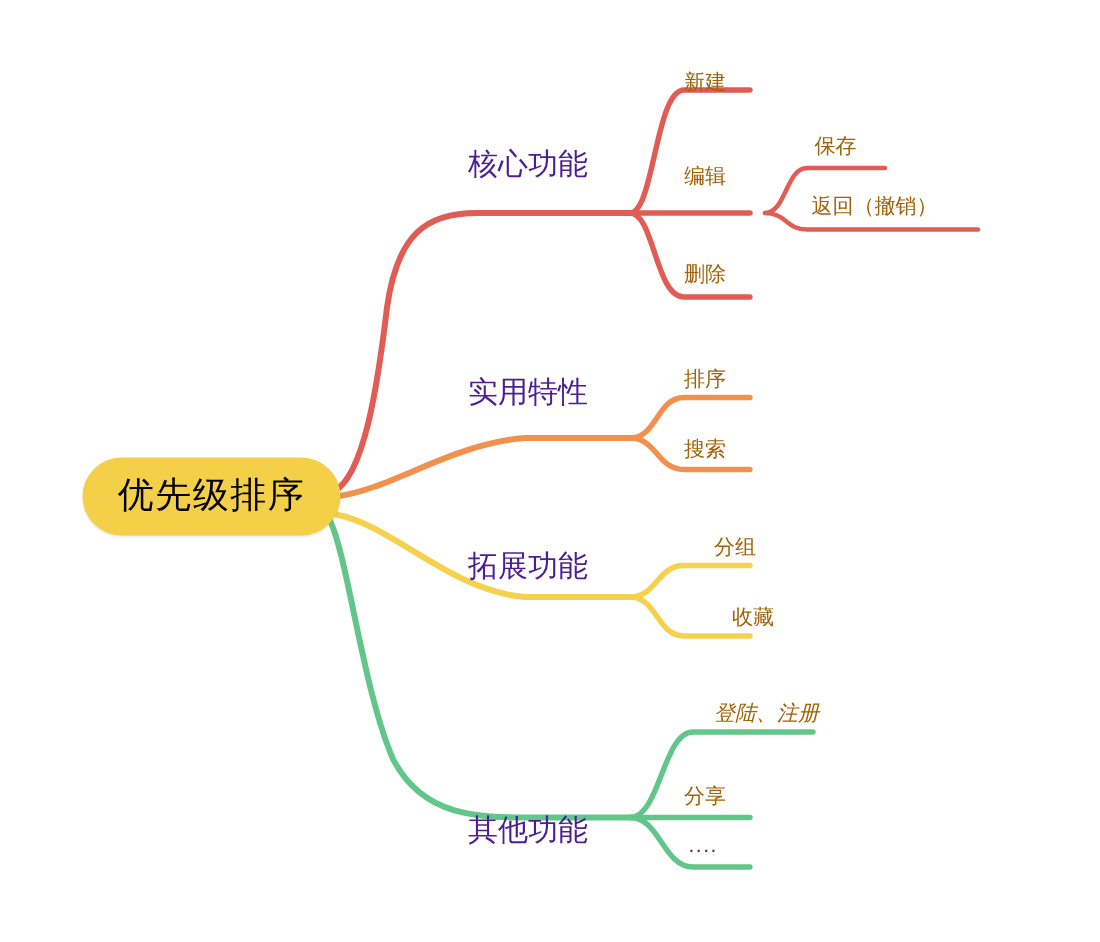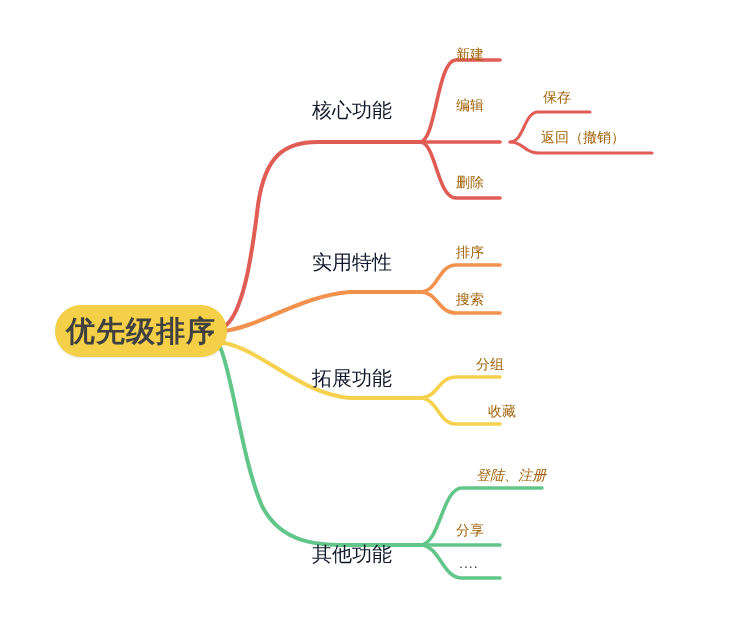--- a/index.html
+++ b/index.html
@@ -35,29 +35,29 @@
   .root-node {
     position: absolute;
     display: flex;
     align-items: center;
     justify-content: center;
     background: #F4CF48;
     border-radius: 26px;
     box-shadow: 0 1px 2px rgba(0,0,0,0.10);
   }
   .root-node .root-text {
-    font-size: 29px;
-    font-weight: bold;
-    color: #404040;
+    font-size: 24px;
+    font-weight: normal;
+    color: #000000;
     letter-spacing: 1px;
     line-height: 1;
   }
   .branch-label {
     font-size: 20px;
-    color: #0f172a;
+    color: #4c1d95;
   }
   .leaf-label {
     font-size: 14px;
     color: #a16207;
   }
   .leaf-label.dots {
     font-size: 14px;
     letter-spacing: 1px;
     color: #3a3a3a;
   }
@@ -105,21 +105,21 @@
   </svg>
 
   <div class="root-node" style="left:55px; top:305px; width:172px; height:52px;">
     <span class="root-text">优先级排序</span>
   </div>
 
   <div class="node-label branch-label" style="left:312px; top:100px;">核心功能</div>
 
   <div class="node-label leaf-label" style="left:456px; top:47px;">新建</div>
 
-  <div class="node-label leaf-label" style="left:456px; top:98px;">编辑</div>
+  <div class="node-label leaf-label" style="left:456px; top:110px;">编辑</div>
 
   <div class="node-label leaf-label" style="left:456px; top:175px;">删除</div>
 
   <div class="node-label leaf-label" style="left:543px; top:90px;">保存</div>
 
   <div class="node-label leaf-label" style="left:541px; top:130px;">返回（撤销）</div>
 
   <div class="node-label branch-label" style="left:312px; top:252px;">实用特性</div>
 
   <div class="node-label leaf-label" style="left:456px; top:245px;">排序</div>

